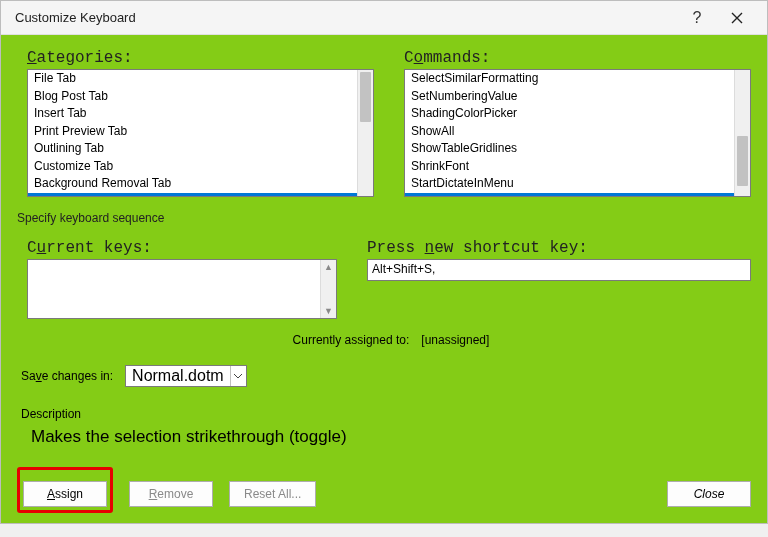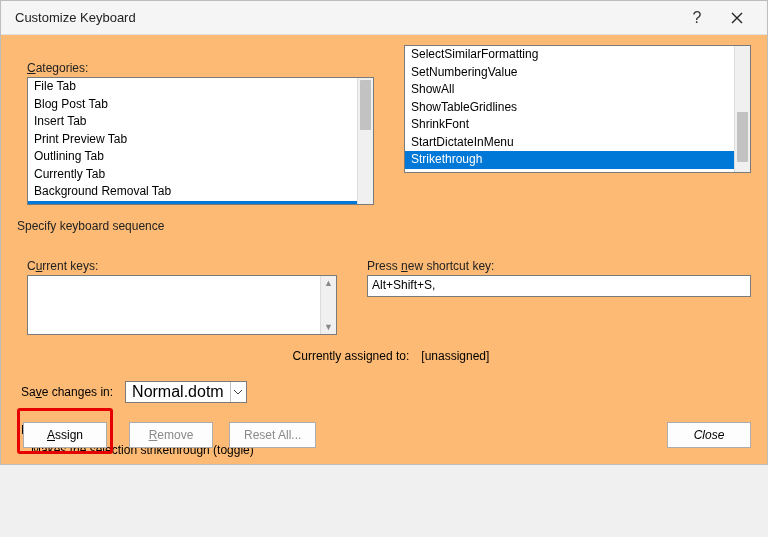--- a/index.html
+++ b/index.html
@@ -6,22 +6,22 @@
   html, body {
     margin: 0; padding: 0;
     width: 768px; height: 537px;
     font-family: "Segoe UI", Tahoma, sans-serif;
     font-size: 12px;
     background: #f0f0f0;
     color: #000;
     overflow: hidden;
   }
   .dialog {
-    width: 768px; height: 465px;
-    background: #fdba74;
+    width: 768px; height: 524px;
+    background: #84cc16;
     border: 1px solid #bdbdbd;
     position: relative;
   }
   .titlebar {
     height: 34px;
     display: flex;
     align-items: center;
     padding: 0 10px 0 14px;
     background: #f5f5f5;
     border-bottom: 1px solid #e0e0e0;
@@ -43,23 +43,24 @@
     padding: 10px 16px 0 16px;
   }
   .section-label {
     font-size: 12px;
     color: #222;
     margin: 2px 0 10px 0;
   }
   .row { display:flex; gap:20px; }
   .col { flex:1; display:flex; flex-direction:column; }
   .field-label {
-    font-size:12px;
+    font-size:16px;
     color:#222;
-    margin: 16px 0 2px 10px;
+    margin: 4px 0 2px 10px;
+    font-family: Liberation Mono, monospace;
   }
   .field-label .ul { text-decoration: underline; }
   .listbox {
     background:#fff;
     border:1px solid #7a7a7a;
     height:128px;
     position:relative;
     overflow:hidden;
     margin: 0 0 0 10px;
   }
@@ -144,21 +145,21 @@
     display:flex; align-items:center; justify-content:center;
     color:#444;
   }
 
   .desc-head {
     margin:20px 0 6px 4px;
     font-size:12px;
   }
   .desc-text {
     margin:0 0 0 14px;
-    font-size:12px;
+    font-size:17px;
   }
 
   .button-row {
     position:absolute;
     left:0; right:0; bottom:10px;
     padding:0 16px;
     display:flex;
     align-items:center;
     gap:16px;
   }
@@ -205,34 +206,36 @@
     <div class="row">
       <div class="col">
         <div class="field-label"><span class="ul">C</span><span>ategories:</span></div>
         <div class="listbox" id="categories-list">
           <div class="items">
               <div class="item">File Tab</div>
               <div class="item">Blog Post Tab</div>
               <div class="item">Insert Tab</div>
               <div class="item">Print Preview Tab</div>
               <div class="item">Outlining Tab</div>
-              <div class="item">Currently Tab</div>
+              <div class="item">Customize Tab</div>
               <div class="item">Background Removal Tab</div>
               <div class="item selected">Home Tab</div>
             </div>
           <div class="scrollbar">
               <div class="thumb cat"></div>
             </div>
         </div>
       </div>
       <div class="col">
+        <div class="field-label"><span>C</span><span class="ul">o</span><span>mmands:</span></div>
         <div class="listbox" id="commands-list">
           <div class="items">
               <div class="item">SelectSimilarFormatting</div>
               <div class="item">SetNumberingValue</div>
+              <div class="item">ShadingColorPicker</div>
               <div class="item">ShowAll</div>
               <div class="item">ShowTableGridlines</div>
               <div class="item">ShrinkFont</div>
               <div class="item">StartDictateInMenu</div>
               <div class="item selected">Strikethrough</div>
             </div>
           <div class="scrollbar">
               <div class="thumb cmd"></div>
             </div>
         </div>

